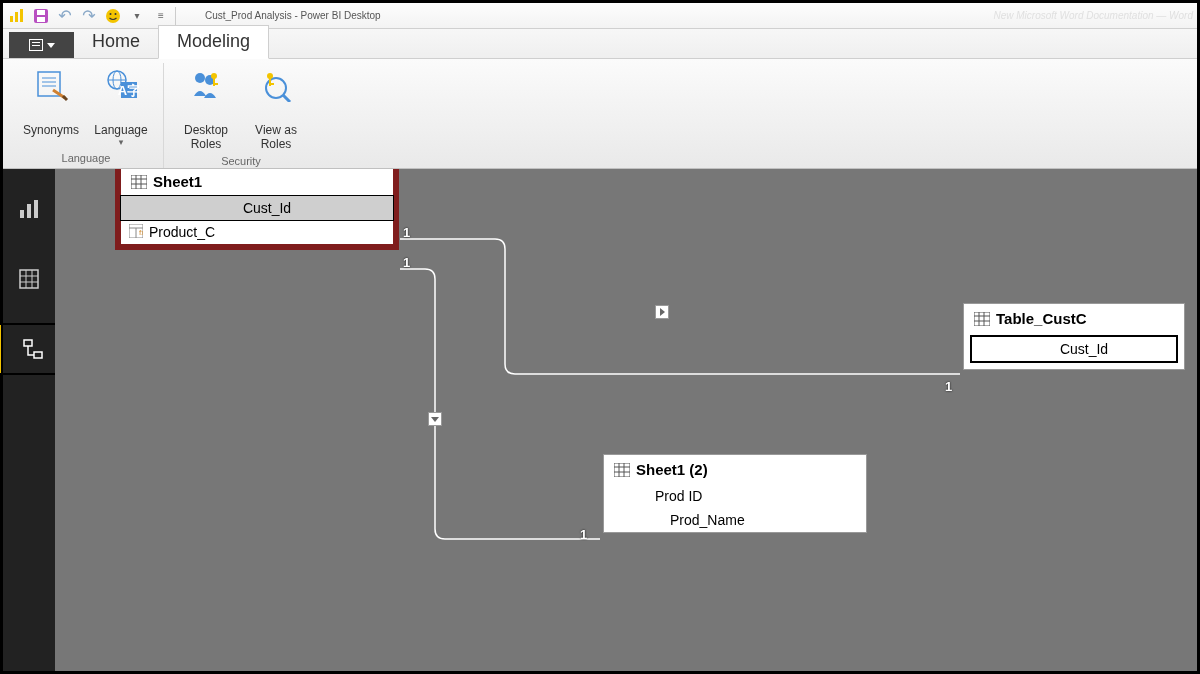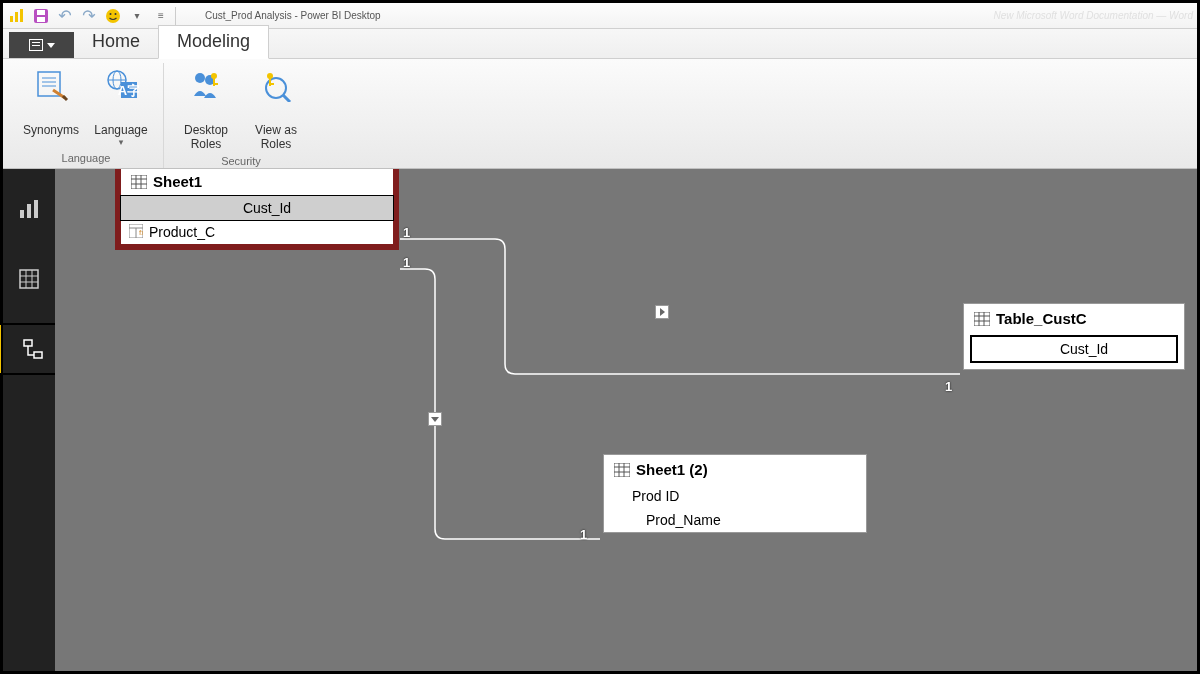--- a/index.html
+++ b/index.html
@@ -256,22 +256,22 @@
       <div class="ehdr">
         <svg width="16" height="14">
             <rect x="0" y="0" width="16" height="14" fill="none" stroke="#555"></rect>
             <line x1="0" y1="4" x2="16" y2="4" stroke="#555"></line>
             <line x1="0" y1="9" x2="16" y2="9" stroke="#555"></line>
             <line x1="5" y1="0" x2="5" y2="14" stroke="#555"></line>
             <line x1="10" y1="0" x2="10" y2="14" stroke="#555"></line>
           </svg>
         <span>Sheet1 (2)</span>
       </div>
-      <div class="field" style="padding-left:28px;">Prod ID</div>
-      <div class="field" style="padding-left:42px;">Prod_Name</div>
+      <div class="field" style="padding-left:51px;">Prod ID</div>
+      <div class="field" style="padding-left:42px;margin-left:24px;">Prod_Name</div>
     </div>
 
     <div class="entity" style="left:908px; top:134px; width:222px;">
       <div class="ehdr">
         <svg width="16" height="14">
             <rect x="0" y="0" width="16" height="14" fill="none" stroke="#555"></rect>
             <line x1="0" y1="4" x2="16" y2="4" stroke="#555"></line>
             <line x1="0" y1="9" x2="16" y2="9" stroke="#555"></line>
             <line x1="5" y1="0" x2="5" y2="14" stroke="#555"></line>
             <line x1="10" y1="0" x2="10" y2="14" stroke="#555"></line>

